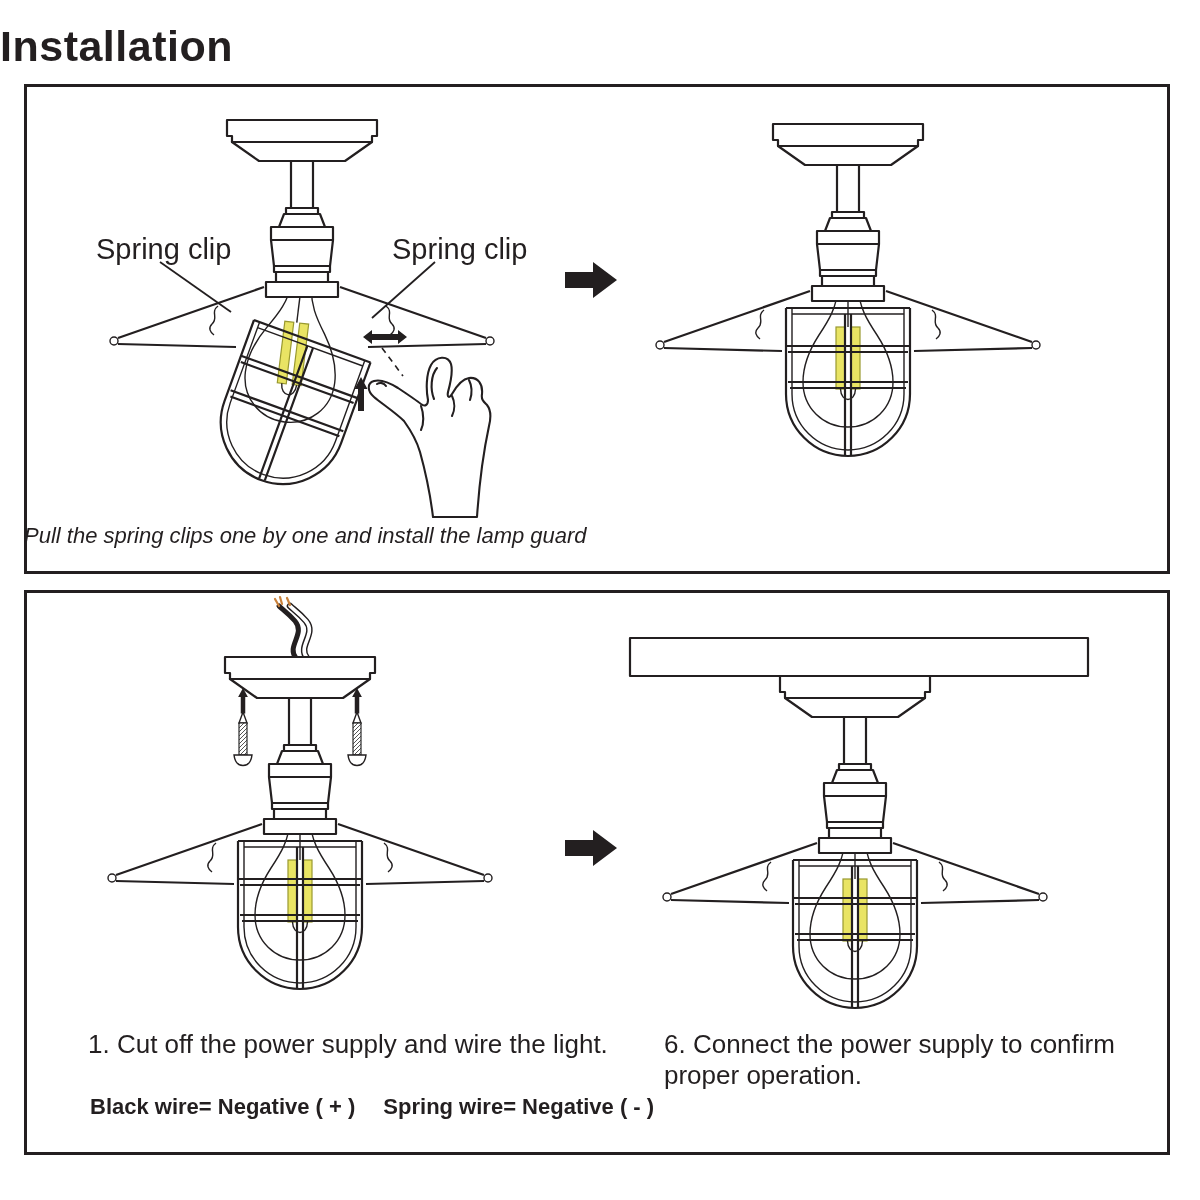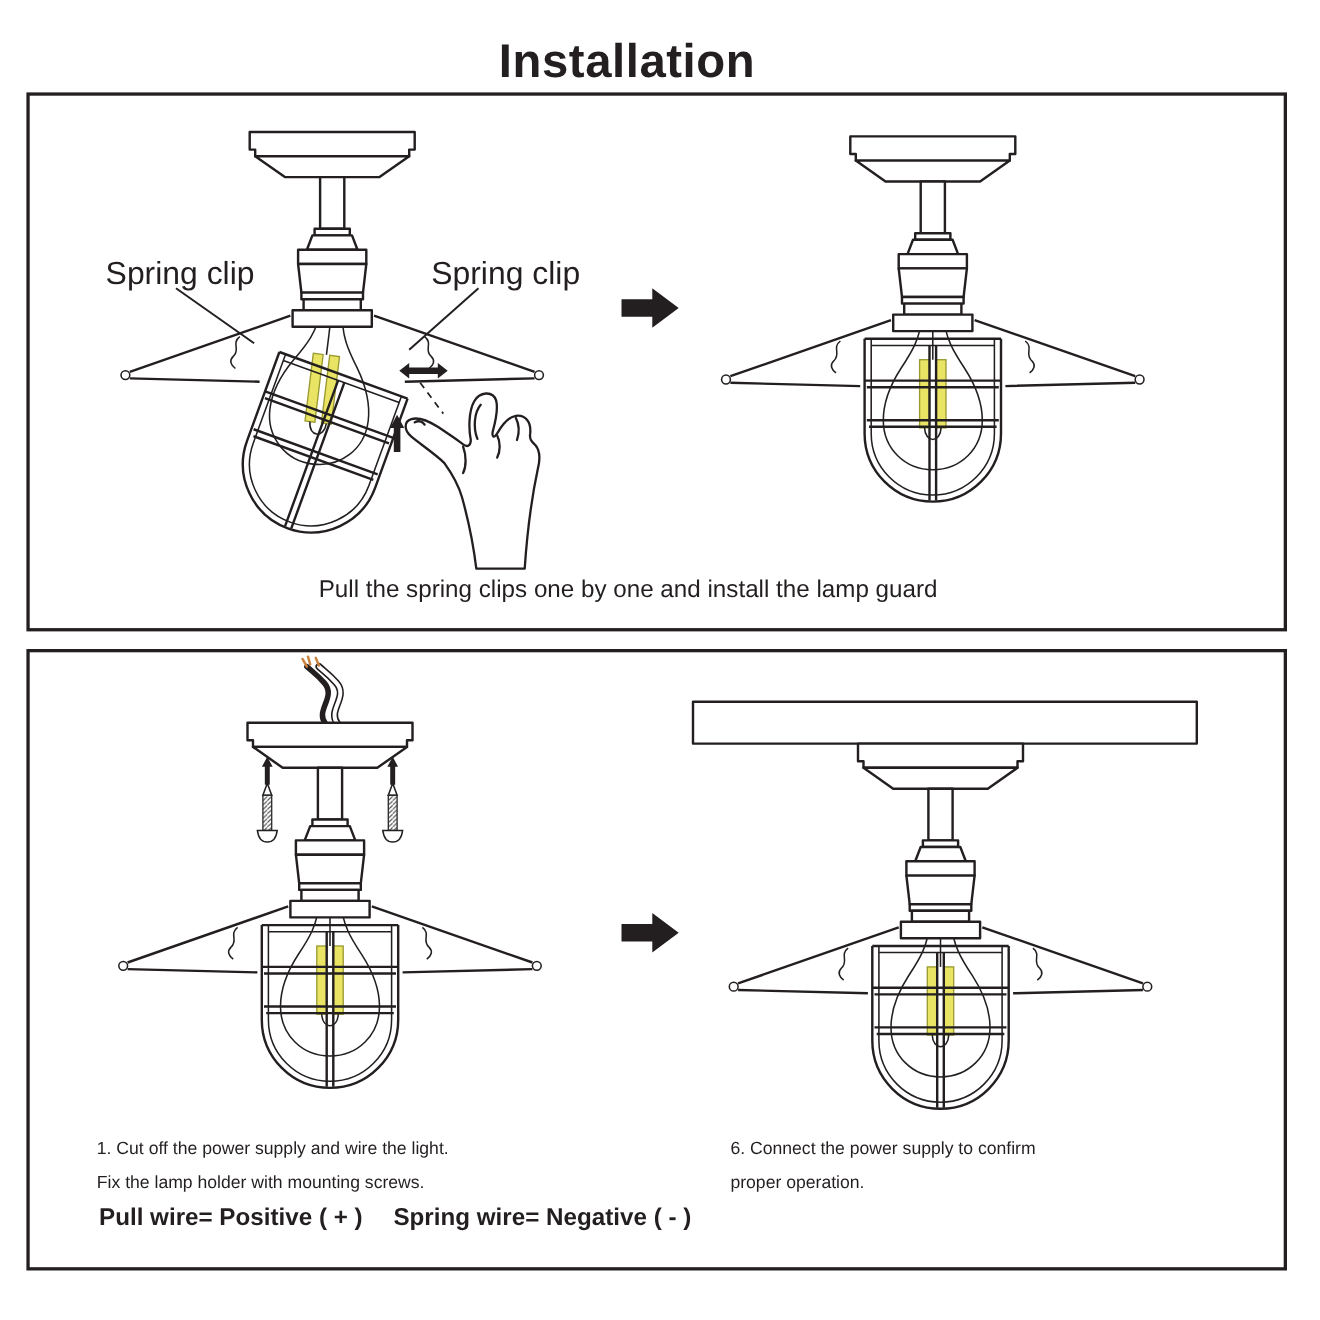--- a/index.html
+++ b/index.html
@@ -8,32 +8,32 @@
     --filament-edge:#99992f;
   }
   html,body{margin:0;padding:0;}
   body{
     width:1200px;height:1200px;position:relative;background:#fff;
     font-family:"Liberation Sans",sans-serif;color:var(--ink);
     overflow:hidden;
   }
   .abs{position:absolute;}
   #title{
-    left:0;top:32px;width:1140px;text-align:center;
+    left:0;top:22px;width:1140px;text-align:left;
     font-size:43px;font-weight:bold;letter-spacing:.5px;
   }
   .panel{position:absolute;border:3px solid var(--ink);box-sizing:border-box;background:transparent;}
   #panel1{left:24px;top:84px;width:1146px;height:490px;}
   #panel2{left:24px;top:590px;width:1146px;height:565px;}
   #art{position:absolute;left:0;top:0;width:1200px;height:1200px;}
   .label{font-size:29px;}
   #spring-left{left:96px;top:233px;}
   #spring-right{left:392px;top:233px;}
-  #caption1{left:24px;top:523px;width:1094px;text-align:center;font-size:22px;}
-  .steptext{font-size:16px;line-height:31px;}
+  #caption1{left:24px;top:523px;width:1094px;text-align:left;font-size:22px;font-style:italic;}
+  .steptext{font-size:26px;line-height:31px;}
   #step1-text{left:88px;top:1029px;}
   #step2-text{left:664px;top:1029px;}
   #wire-note{left:90px;top:1094px;font-size:22px;font-weight:bold;}
   #wire-note .gap{margin-right:28px;}
   
   .ln{fill:#fff;stroke:var(--ink);stroke-width:2.2;stroke-linejoin:round;}
   .nofill{fill:none;stroke:var(--ink);stroke-width:2.2;stroke-linejoin:round;}
   .thin{fill:none;stroke:var(--ink);stroke-width:1.4;}
   .thinw{fill:#fff;stroke:var(--ink);stroke-width:1.4;}
   .solid{fill:var(--ink);stroke:none;}
@@ -173,23 +173,22 @@
 
 <div id="panel1" class="panel"></div>
 <div id="panel2" class="panel"></div>
 
 <div id="spring-left" class="abs label">Spring clip</div>
 <div id="spring-right" class="abs label">Spring clip</div>
 <div id="caption1" class="abs">Pull the spring clips one by one and install the lamp guard</div>
 
 <div id="step1-text" class="abs steptext">
   <div>1. Cut off the power supply and wire the light.</div>
-  <div>Fix the lamp holder with mounting screws.</div>
 </div>
 
 <div id="wire-note" class="abs">
-  <span class="gap">Pull wire= Positive ( + )</span><span>Spring wire= Negative ( - )</span>
+  <span class="gap">Black wire= Negative ( + )</span><span>Spring wire= Negative ( - )</span>
 </div>
 
 <div id="step2-text" class="abs steptext">
   <div>6. Connect the power supply to confirm</div>
   <div>proper operation.</div>
 </div>
 
 </body></html>

